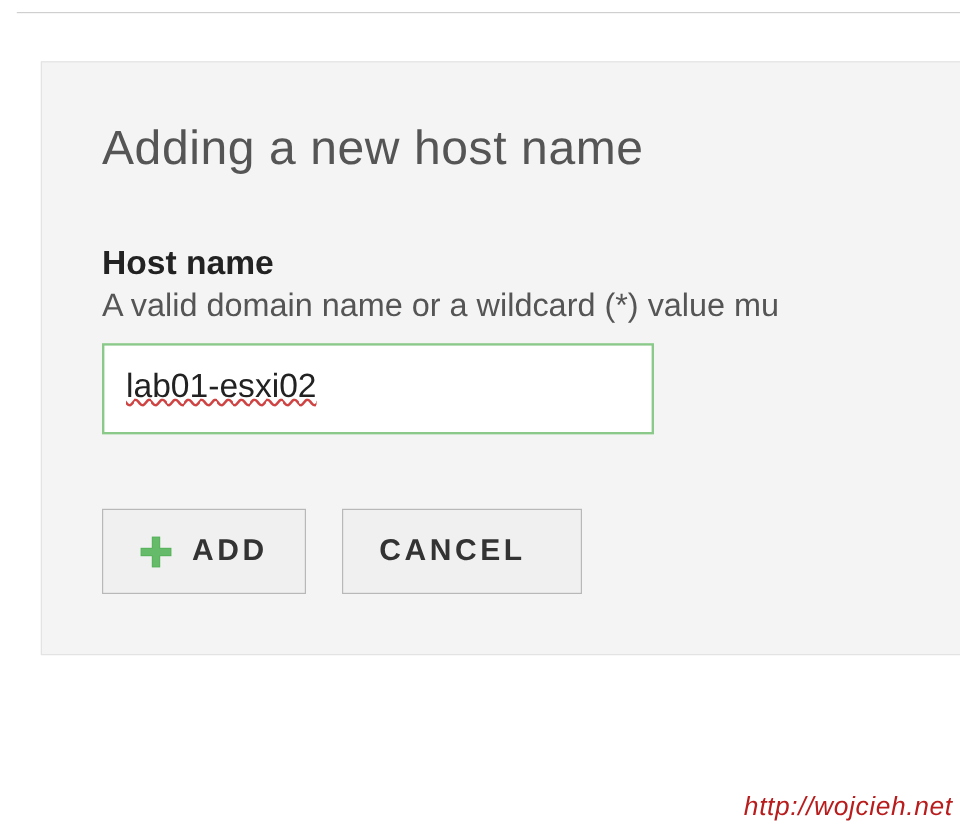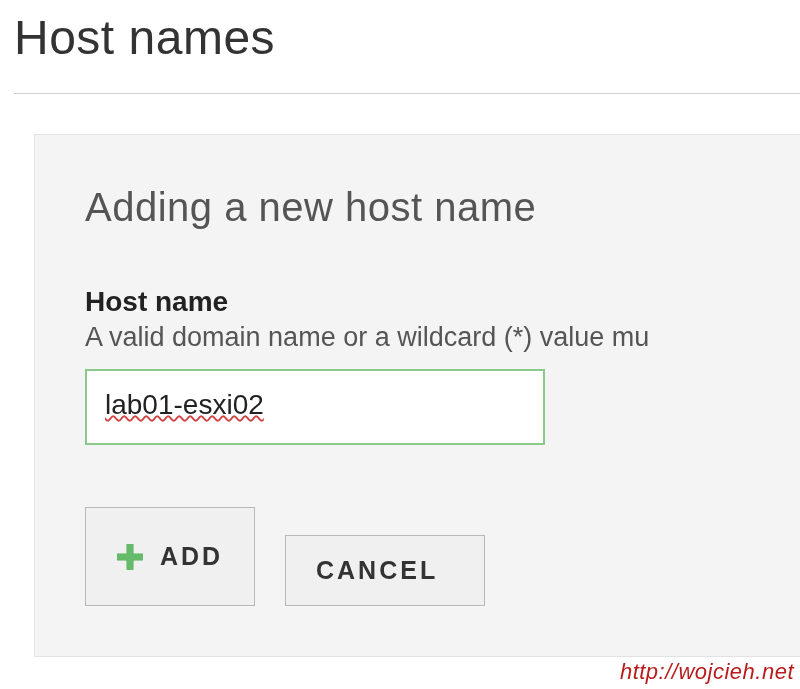--- a/index.html
+++ b/index.html
@@ -105,21 +105,20 @@
       border: 1px solid #b8b8b8;
       font-size: 25px;
       font-weight: 700;
       letter-spacing: 3px;
       color: #333;
       cursor: pointer;
       min-width: 170px;
     }
     .btn-cancel {
       min-width: 200px;
-      margin-top: 28px;
     }
     .plus-icon {
       width: 28px;
       height: 28px;
       flex: none;
     }
     .watermark {
       position: fixed;
       right: 6px;
       bottom: 4px;
@@ -127,21 +126,20 @@
       font-style: italic;
       color: #b91c1c;
       letter-spacing: 0.5px;
       pointer-events: none;
     }
   </style>
 </head>
 <body>
 
 <div class="page">
-  <h1 class="page-title">Host names</h1>
 
   <hr class="divider">
 
   <div class="form-panel">
     <h2 class="panel-title">Adding a new host name</h2>
 
     <label class="field-label">Host name</label>
 
     <div class="field-help">A valid domain name or a wildcard (*) value mu</div>
 

